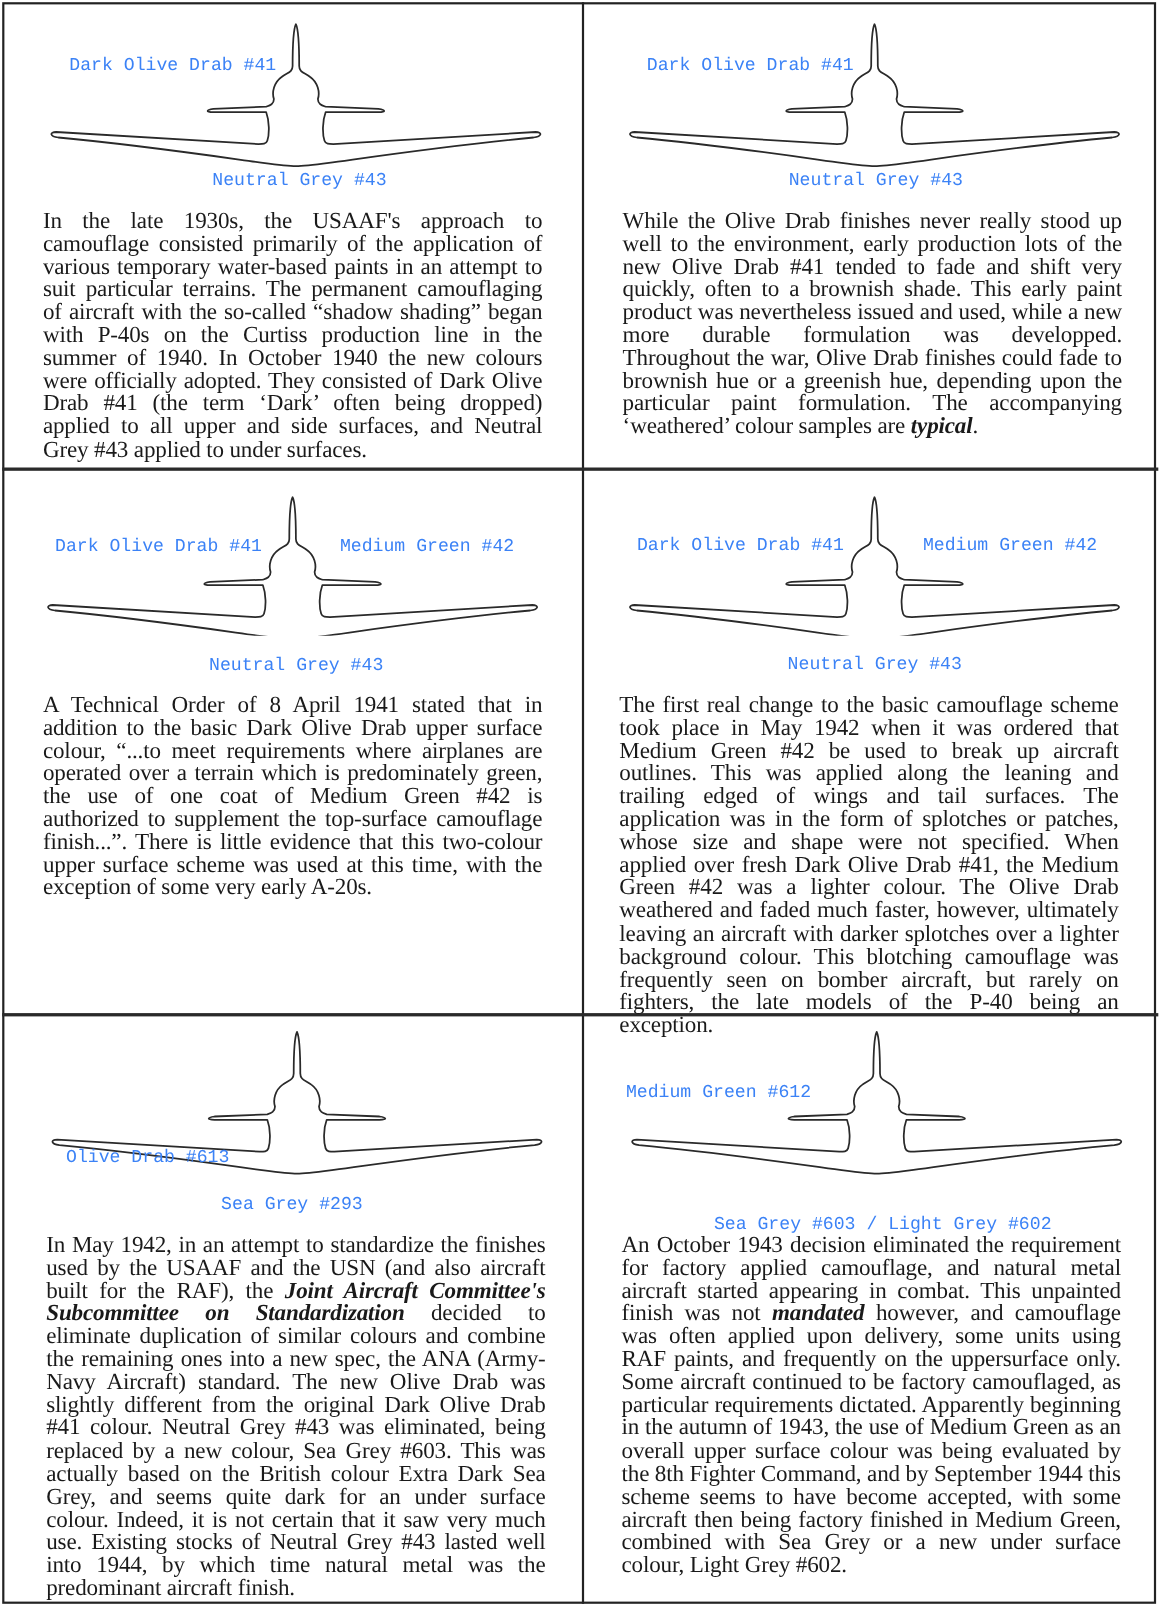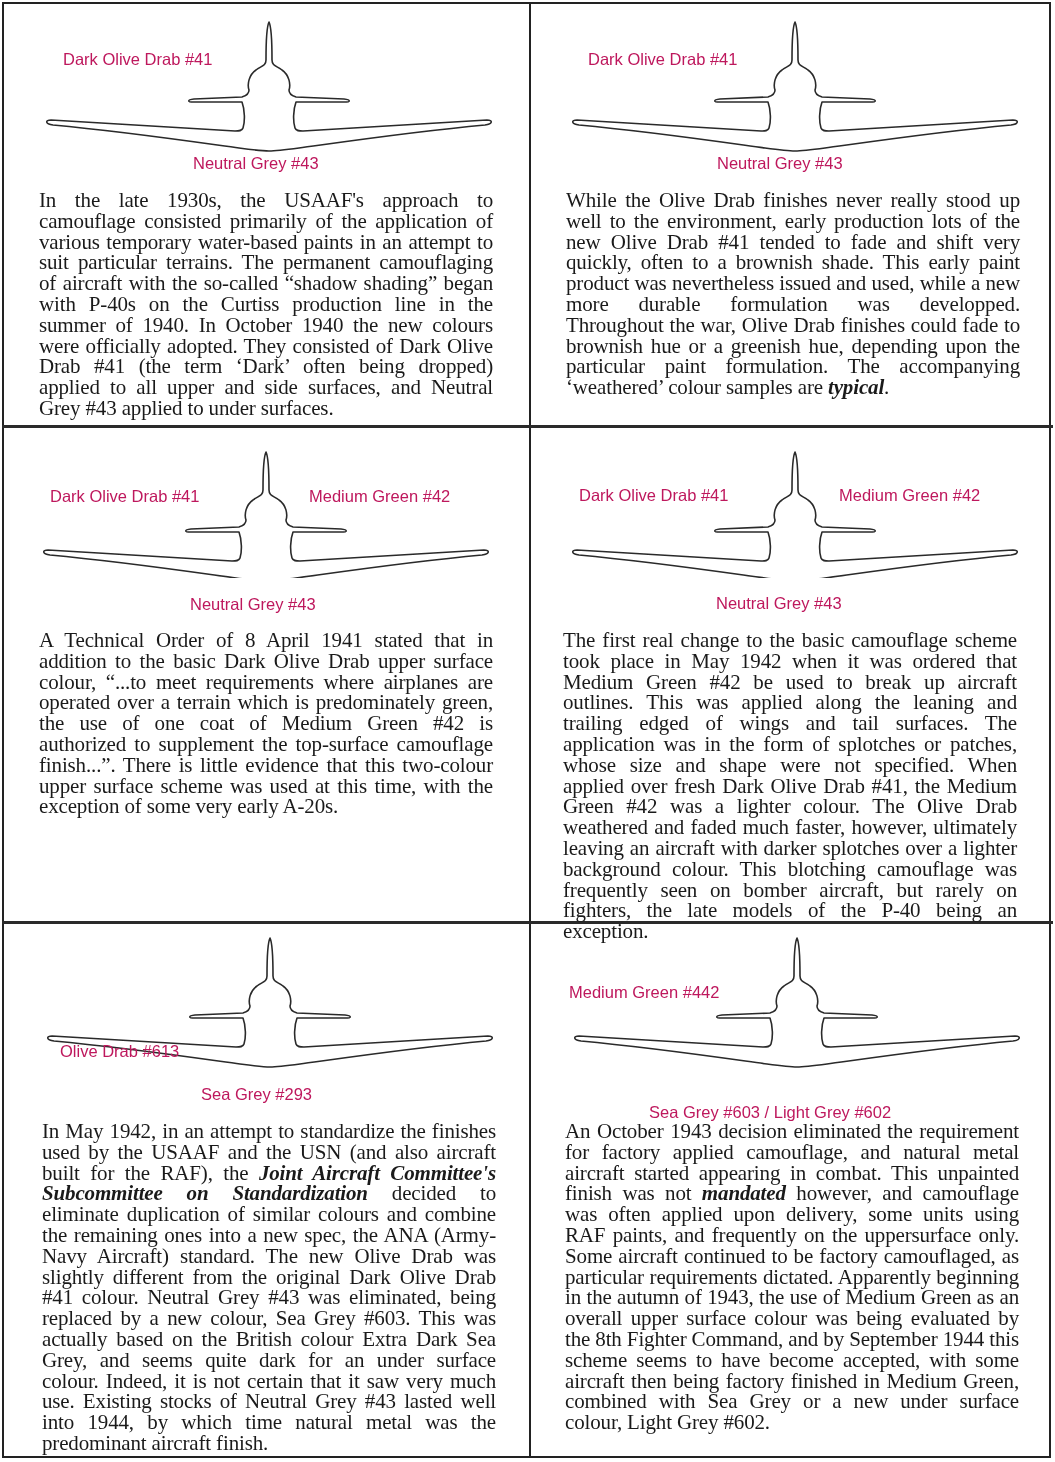--- a/index.html
+++ b/index.html
@@ -4,22 +4,22 @@
 <style>
   html, body { margin: 0; padding: 0; background: #ffffff; }
   body { width: 1055px; height: 1462px; position: relative; overflow: hidden;
          font-family: "Liberation Serif", serif; color: #1a1a1a; }
   .frame { position: absolute; left: 2px; top: 2px; width: 1049px; height: 1456px;
            border: 2px solid #222; box-sizing: border-box; }
   .vdiv { position: absolute; left: 529px; top: 2px; width: 2px; height: 1456px; background: #222; }
   .hdiv { position: absolute; left: 2px; width: 1051px; height: 3px; background: #2a2a2a; }
   .panel { position: absolute; width: 524px; }
   .plane { position: absolute; left: 0; top: 0; width: 524px; height: 150px; }
-  .label { position: absolute; font-family: Liberation Sans, sans-serif; font-size: 16.5px;
-           color: #be185d; white-space: nowrap; }
+  .label { position: absolute; font-family: Liberation Mono, monospace; font-size: 16.5px;
+           color: #3b82f6; white-space: nowrap; }
   .body-text { position: absolute; width: 454px; font-size: 21px; line-height: 20.8px;
                text-align: justify; margin: 0; letter-spacing: -0.15px; }
   .body-text i { font-style: italic; font-weight: bold; }
 </style>
 </head>
 <body>
 
 <div class="frame"></div>
 <div class="vdiv"></div>
 <div class="hdiv" style="top:425px"></div>
@@ -69,16 +69,16 @@
     </svg>
   <span class="label" style="left:56px; top:74px;margin-top:44px;">Olive Drab #613</span>
   <span class="label" style="left:197px; top:161px;">Sea Grey #293</span>
   <p class="body-text" style="left:38px; top:197px;"><span>In May 1942, in an attempt to standardize the finishes used by the USAAF and the USN (and also  aircraft built for the RAF),  the </span><i>Joint Aircraft Committee's Subcommittee on Standardization</i><span> decided to eliminate duplication of similar colours and combine the remaining ones into a new spec, the ANA (Army-Navy Aircraft) standard. The new Olive Drab was slightly different from the original Dark Olive Drab #41 colour. Neutral Grey #43 was eliminated, being replaced by a new colour, Sea Grey #603. This was actually based on the British colour Extra Dark Sea Grey, and seems quite dark for an under surface colour. Indeed, it is not certain that it saw very much use. Existing stocks of Neutral Grey #43 lasted well into 1944, by which time natural metal was the predominant aircraft finish.</span></p>
 </div>
 
 <div class="panel" style="left:531px; top:924px; height:534px;">
   <svg class="plane" viewBox="0 0 524 150">
       <path d="M 266.0 14.0 C 268.0 18.0 269.0 34.0 269.0 52.0 C 269.0 58.0 274.0 58.0 279.0 62.0 C 286.0 67.0 288.0 76.0 286.0 82.0 C 286.0 87.0 290.0 88.0 293.0 89.0 L 341.0 91.0 C 348.0 92.0 348.0 94.0 341.0 94.0 L 293.0 94.0 C 290.0 102.0 290.0 114.0 292.0 120.0 C 293.0 123.0 296.0 123.0 300.0 123.0 L 484.0 112.0 C 490.0 112.0 490.0 116.0 482.0 117.0 C 406.0 124.0 326.0 136.0 296.0 140.0 C 281.0 142.0 271.0 143.0 266.0 143.0 C 261.0 143.0 251.0 142.0 236.0 140.0 C 206.0 136.0 126.0 124.0 50.0 117.0 C 42.0 116.0 42.0 112.0 48.0 112.0 L 232.0 123.0 C 236.0 123.0 239.0 123.0 240.0 120.0 C 242.0 114.0 242.0 102.0 239.0 94.0 L 191.0 94.0 C 184.0 94.0 184.0 92.0 191.0 91.0 L 239.0 89.0 C 242.0 88.0 246.0 87.0 246.0 82.0 C 244.0 76.0 246.0 67.0 253.0 62.0 C 258.0 58.0 263.0 58.0 263.0 52.0 C 263.0 34.0 264.0 18.0 266.0 14.0 Z" fill="#ffffff" stroke="#2a2a2a" stroke-width="1.6" stroke-linejoin="round"></path>
     </svg>
-  <span class="label" style="left:38px; top:59px;">Medium Green #442</span>
+  <span class="label" style="left:38px; top:59px;">Medium Green #612</span>
   <span class="label" style="left:118px; top:161px;margin-top:18px;">Sea Grey #603 / Light Grey #602</span>
   <p class="body-text" style="left:34px; top:197px;"><span>An October 1943 decision eliminated the requirement for factory applied camouflage, and natural metal aircraft started appearing in combat. This unpainted finish was not </span><i>mandated</i><span> however, and camouflage was often applied upon delivery, some units using RAF paints, and frequently on the uppersur­face only. Some aircraft continued to be factory camouflaged, as particular requirements dictated. Apparently beginning in the autumn of 1943, the use of Medium Green as an overall upper surface colour was being evaluated by the 8th Fighter Command, and by September 1944 this scheme seems to have become accepted, with some aircraft then being factory finished in Medium Green, combined with Sea Grey or a new under surface colour, Light Grey #602.</span></p>
 </div>
 
 </body></html>

